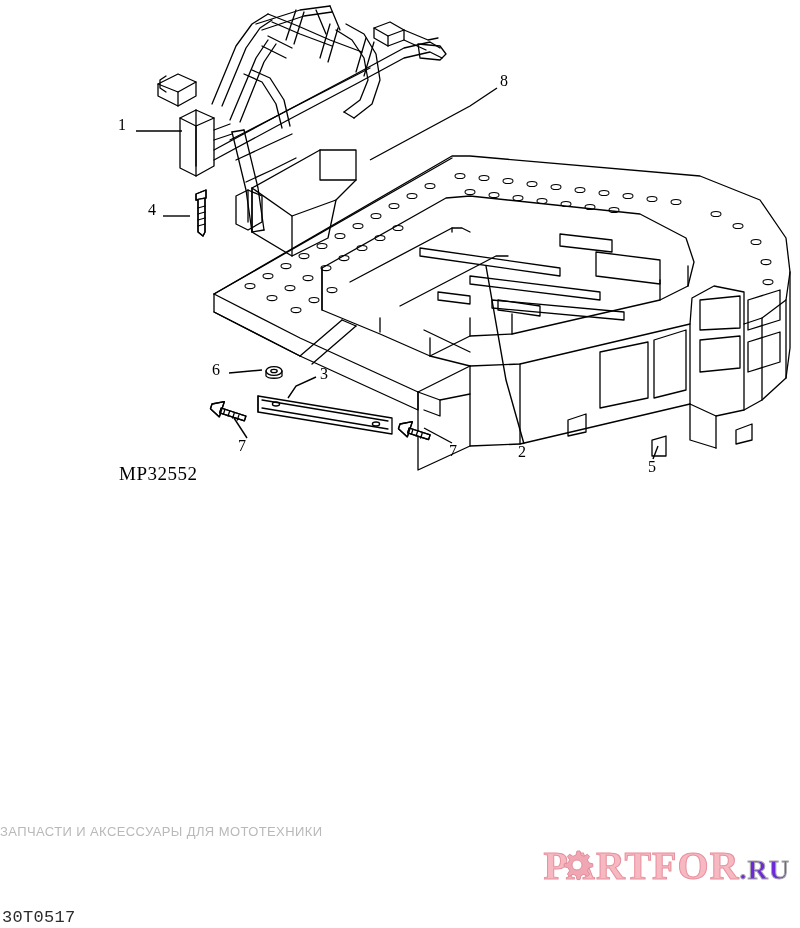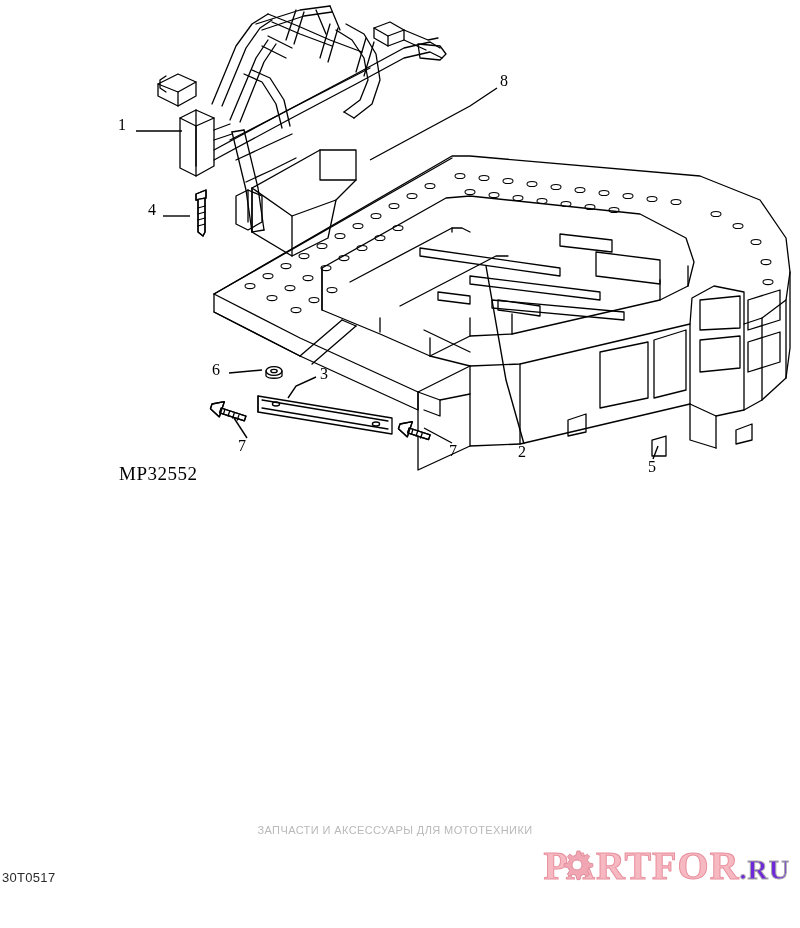--- a/index.html
+++ b/index.html
@@ -43,36 +43,36 @@
     font-family: "Liberation Serif", serif;
     font-size: 19px;
     letter-spacing: 0.5px;
     color: #000000;
     white-space: nowrap;
   }
 
   .corner-code {
     position: absolute;
     left: 2px;
-    top: 870px;
-    font-family: Liberation Sans, sans-serif;
-    font-size: 13px;
+    top: 908px;
+    font-family: Liberation Mono, monospace;
+    font-size: 17px;
     color: #2b2b2b;
     letter-spacing: 0.3px;
     white-space: nowrap;
   }
 
   .wm-tagline {
     position: absolute;
     left: 0;
     top: 824px;
     width: 790px;
-    text-align: center;
+    text-align: left;
     font-family: "Liberation Sans", sans-serif;
-    font-size: 11px;
+    font-size: 13px;
     letter-spacing: 0.4px;
     color: #b9b9b9;
     white-space: nowrap;
   }
 
   .wm-logo {
     position: absolute;
     left: 0;
     top: 842px;
     width: 790px;

